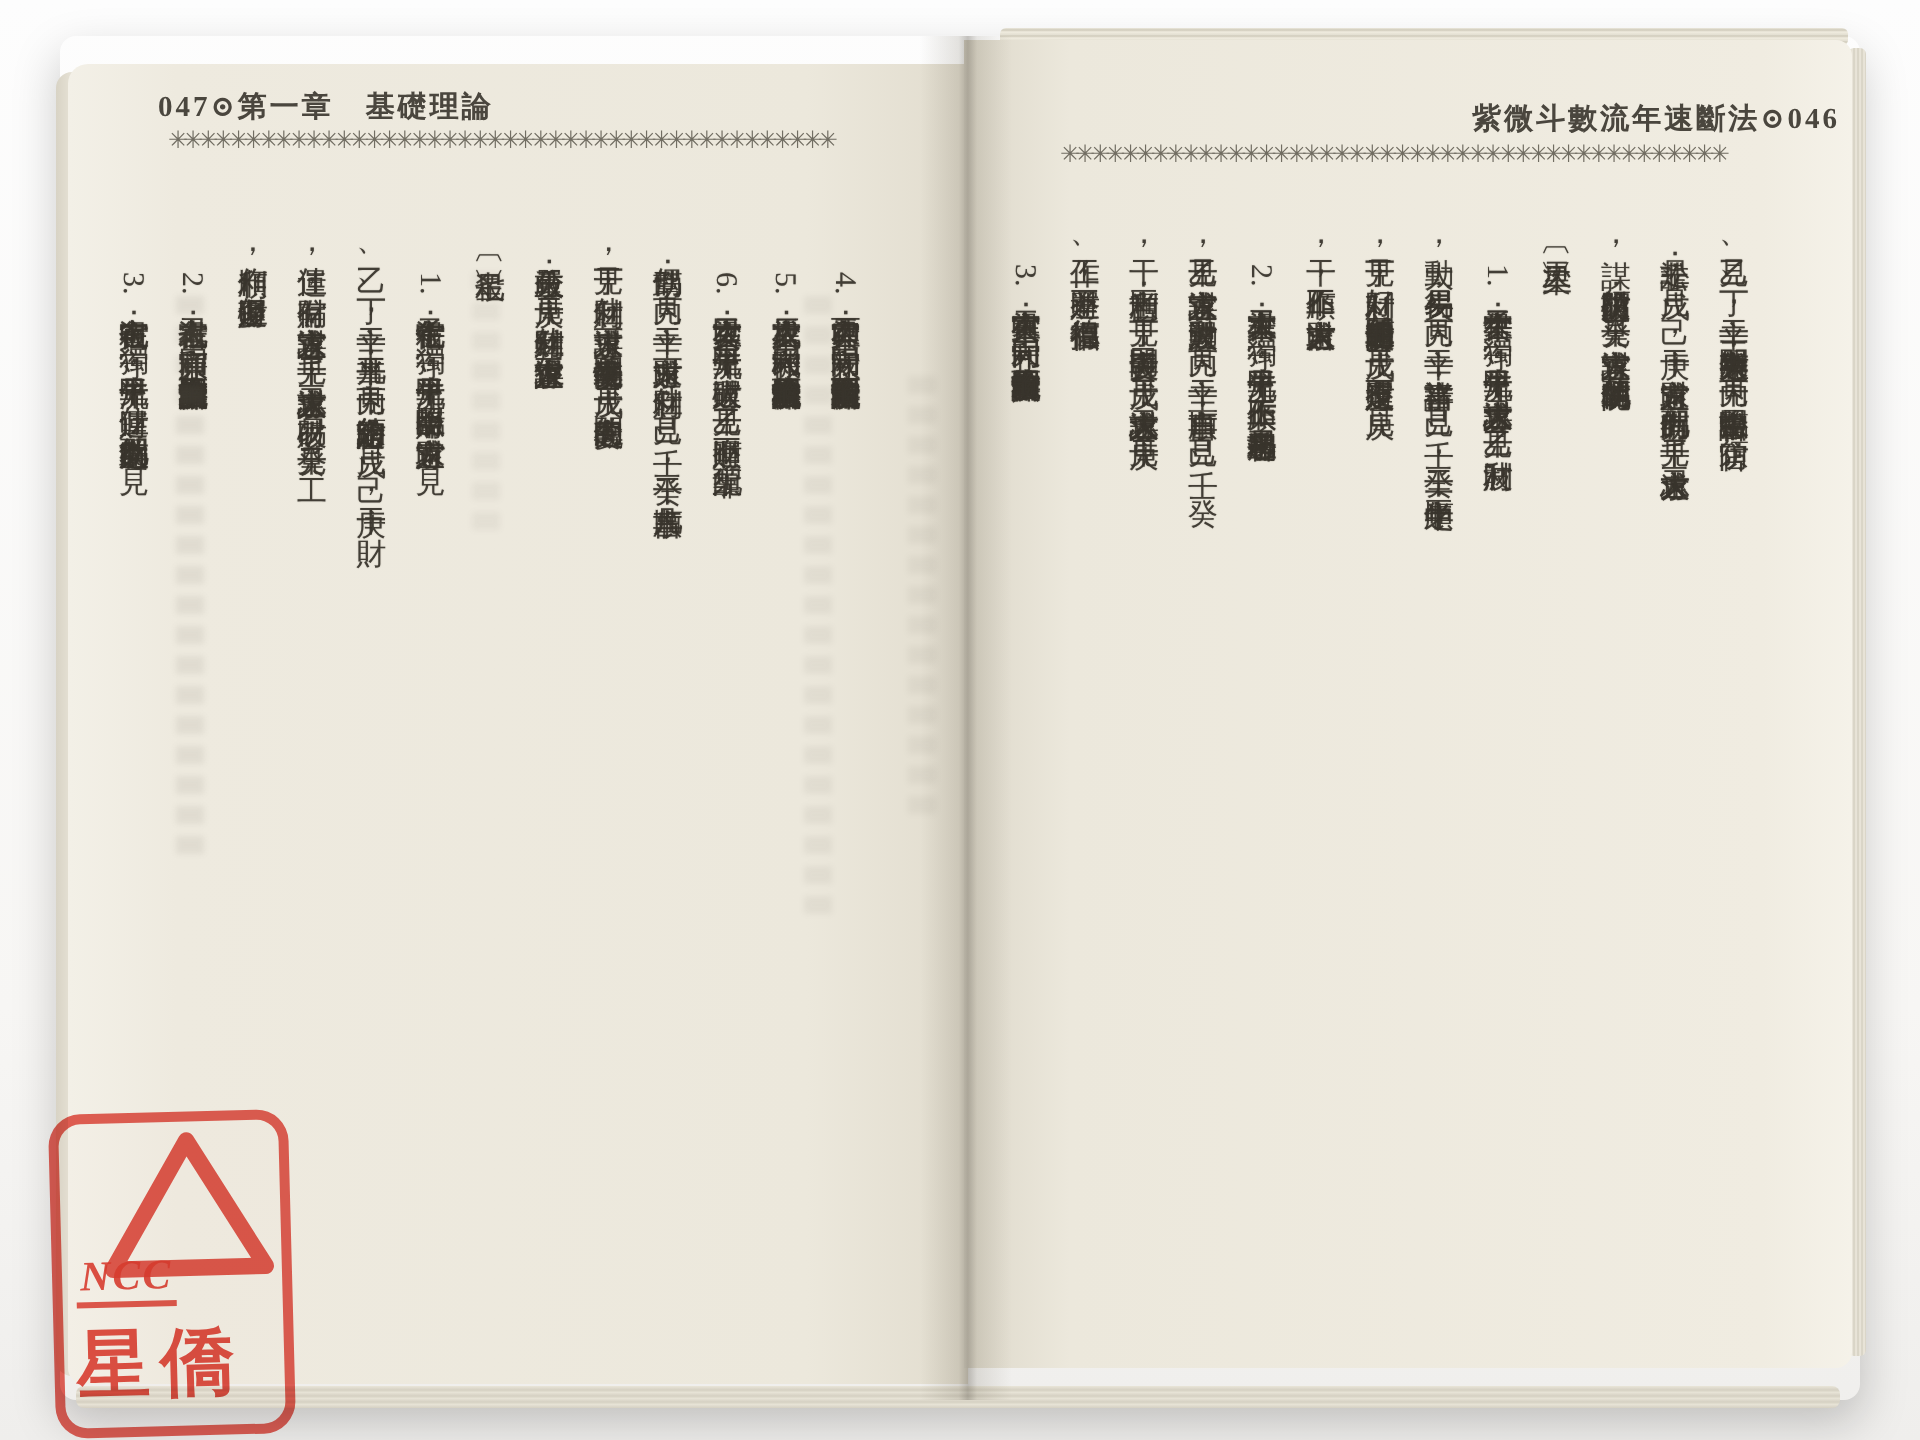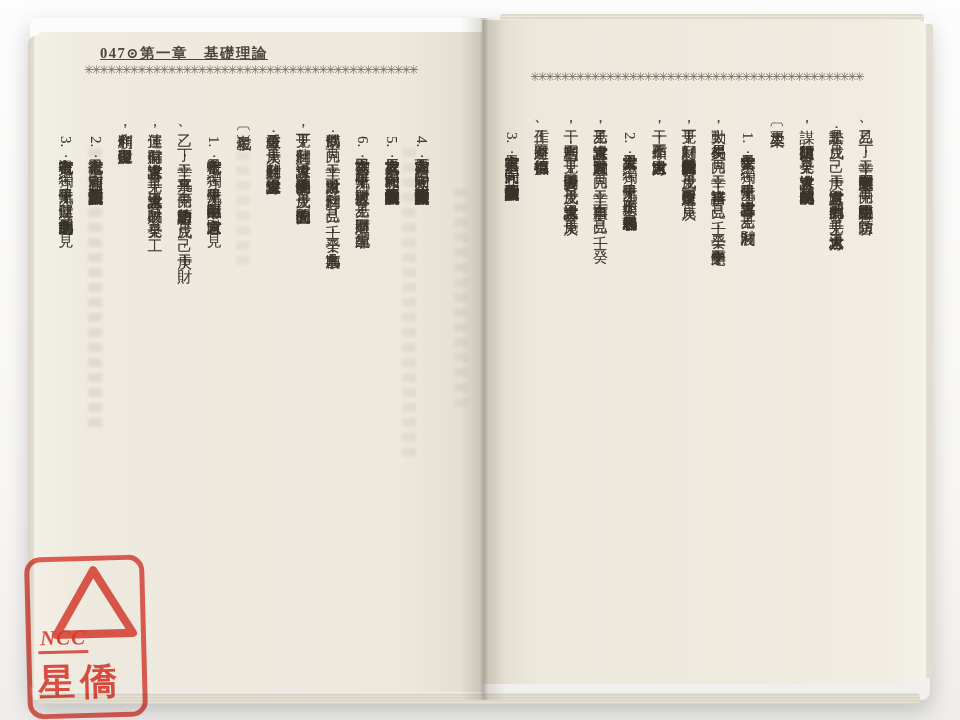--- a/index.html
+++ b/index.html
@@ -17,21 +17,21 @@
     background:linear-gradient(to right,rgba(92,84,66,0) 0%,rgba(92,84,66,0.16) 42%,rgba(58,52,40,0.30) 52%,rgba(92,84,66,0.14) 62%,rgba(92,84,66,0) 100%);}
   .edge-top-right{position:absolute;left:470px;right:6px;top:-4px;height:9px;border-radius:3px;
     background:repeating-linear-gradient(to bottom,#ece8dc 0,#cfcaba 1px,#f0ecdf 2px,#e6e2d4 3px);}
   .edge-right{position:absolute;right:-3px;top:6px;bottom:22px;width:9px;border-radius:3px;
     background:repeating-linear-gradient(to right,#efebe0 0,#d3cec0 1px,#eeeadd 2px);}
   .edge-bottom{position:absolute;left:8px;right:10px;bottom:-4px;height:11px;border-radius:4px;
     background:repeating-linear-gradient(to bottom,#e9e5d8 0,#d5d0c2 2px,#e4e0d2 3px);}
   .edge-left{position:absolute;left:-2px;top:18px;bottom:12px;width:11px;border-radius:8px 0 0 8px;
     background:linear-gradient(to right,#d8d3c5,#ece8dc);}
   .pg-header{position:absolute;font-size:14.5px;font-weight:bold;color:#4a463e;letter-spacing:1.5px;white-space:nowrap;}
-  .pg-header.hl{left:70px;top:26px;text-decoration:underline;}
+  .pg-header.hl{left:49px;top:26px;}
   .pg-header.hr{left:498px;top:32px;width:392px;text-align:right;}
   .ornament{position:absolute;height:16px;font-size:12px;line-height:14px;letter-spacing:-2.5px;
     color:#716d62;overflow:hidden;white-space:nowrap;}
   .ornament.ol{left:54px;top:45px;width:380px;}
   .ornament.or{left:500px;top:52px;width:390px;}
   .text-area{position:absolute;display:flex;flex-direction:row-reverse;justify-content:space-between;}
   .ta-right{left:468px;top:100px;width:382px;height:524px;}
   .ta-left{left:22px;top:104px;width:384px;height:524px;}
   .vcol{writing-mode:vertical-rl;text-orientation:mixed;height:100%;
     font-size:15px;line-height:28px;color:rgba(56,52,45,0.92);
@@ -63,20 +63,21 @@
     <div class="edge-top-right"></div>
     <div class="edge-right"></div>
     <div class="edge-bottom"></div>
     <div class="page page-left"></div>
     <div class="page page-right"></div>
     <div class="gutter"></div>
 
     <div class="pg-header hl">047⊙第一章　基礎理論</div>
     <div class="ornament ol">✳✳✳✳✳✳✳✳✳✳✳✳✳✳✳✳✳✳✳✳✳✳✳✳✳✳✳✳✳✳✳✳✳✳✳✳✳✳✳✳✳✳✳✳</div>
 
+    <div class="pg-header hr">紫微斗數流年速斷法⊙046</div>
     <div class="ornament or">✳✳✳✳✳✳✳✳✳✳✳✳✳✳✳✳✳✳✳✳✳✳✳✳✳✳✳✳✳✳✳✳✳✳✳✳✳✳✳✳✳✳✳✳</div>
 
     <div class="text-area ta-left" id="left-cols">
         <div class="vcol item">4.天梁在卯酉宮：和太陽同守，流年十干同前面太陽在卯酉宮的解說。</div>
         <div class="vcol item">5.天梁在辰戌宮：和天機同守，流年十干同前面天機在辰戌宮的解說。</div>
         <div class="vcol item">6.天梁在巳亥宮：流年見甲干，財運大破；見乙干，財運不順，須靠配</div>
         <div class="vcol">偶幫助；見丙、辛干，可遠方求財，財利佳；見己、壬、癸干，凡事吉順；</div>
         <div class="vcol">見丁干，財利佳，可遠方求謀，惟夫妻間易生爭端；見戊干，夫妻間的觀念</div>
         <div class="vcol">嚴重分歧；見庚干，財利雖佳，但不宜遠方求謀。</div>
         <div class="vcol section">〔七殺星〕</div>

